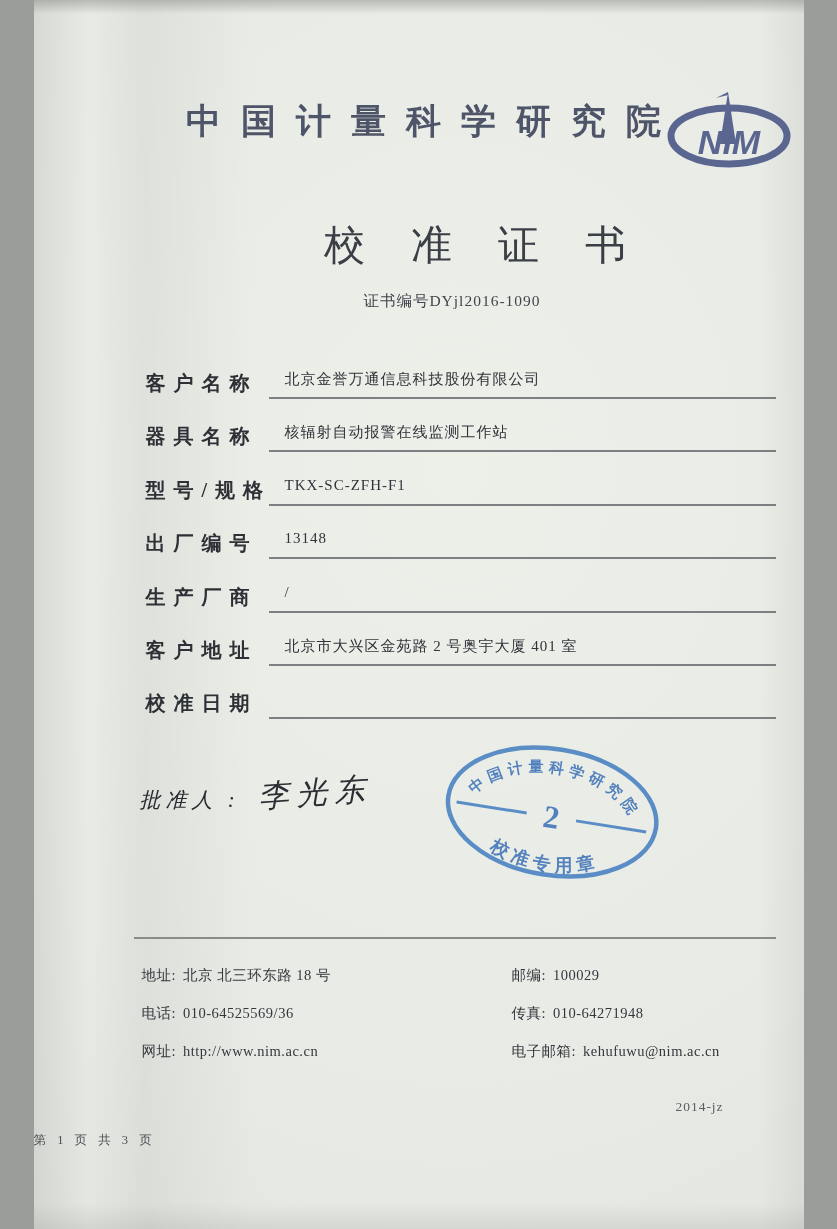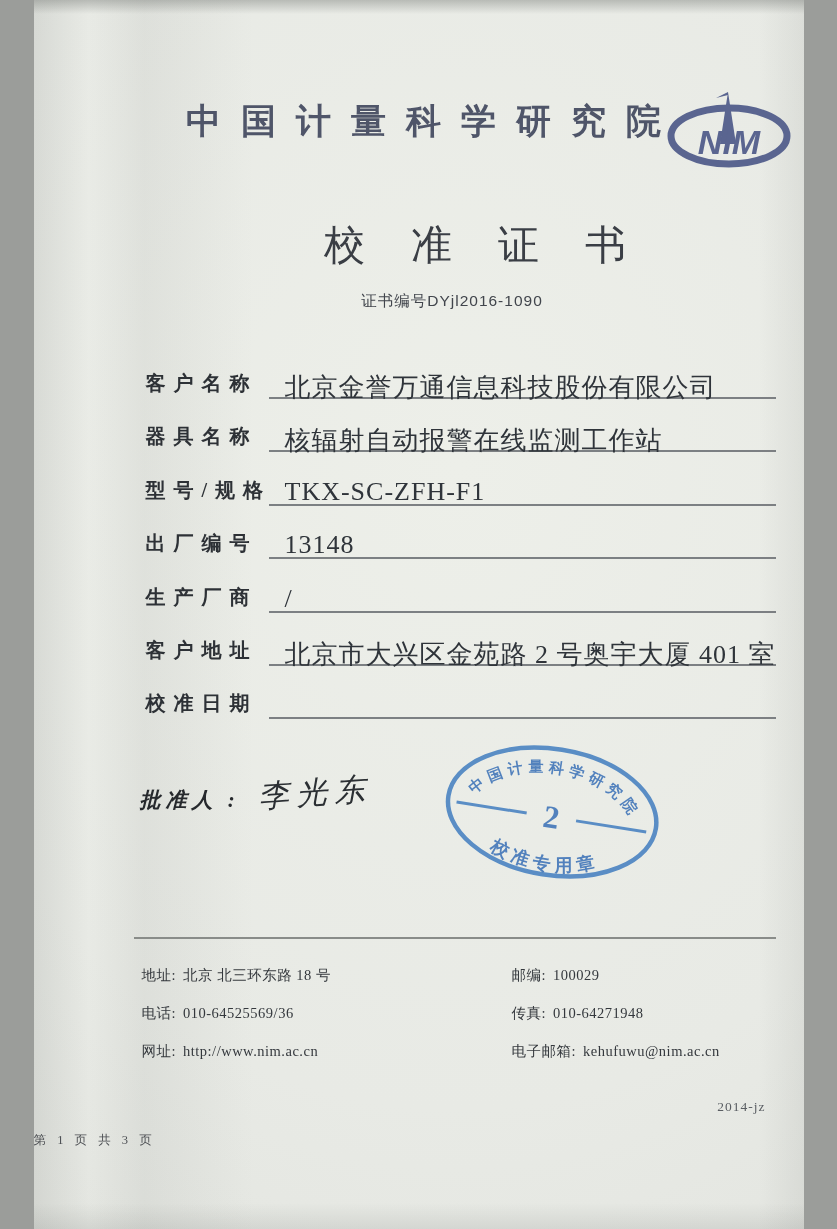--- a/index.html
+++ b/index.html
@@ -28,53 +28,53 @@
   
   .doc-title{
     top:218px;left:0;width:837px;text-align:center;
     font-size:41px;font-weight:500;color:#3a3e45;
     letter-spacing:46px;padding-left:46px;white-space:nowrap;
   }
   .cert-no{
     top:291px;left:0;width:837px;text-align:center;
     font-size:15.5px;color:#41454c;letter-spacing:1px;
   }
-  .cert-no .num{margin-left:0;font-family:Liberation Sans, sans-serif;}
+  .cert-no .num{margin-left:0;font-family:Liberation Serif, serif;}
   
   .row{position:absolute;left:112px;width:632px;height:34px;}
   .row .flabel{
     position:absolute;left:0;top:0;
     font-size:20px;font-weight:600;color:#2d3136;
     letter-spacing:8px;white-space:nowrap;
   }
   .row .fline{
     position:absolute;left:123px;right:2px;top:-4px;height:31px;
     border-bottom:2px solid rgba(104,108,113,.85);
   }
   .row .fvalue{
     position:absolute;left:139px;top:0;right:6px;
-    font-size:26px;color:#2f343a;letter-spacing:1px;white-space:nowrap;
+    font-size:15px;color:#2f343a;letter-spacing:1px;white-space:nowrap;
   }
   
   .approve-label{
-    top:786px;left:106px;font-size:21px;font-weight:700;
+    top:786px;left:106px;font-size:21px;font-weight:400;
     font-style:italic;letter-spacing:5px;color:#26292d;
   }
   .signature{
     top:772px;left:224px;font-size:31px;font-style:italic;
     letter-spacing:7px;color:#2b2f33;transform:rotate(-4deg);
     font-weight:500;
   }
   
   .stamp{top:731px;left:398px;width:240px;height:164px;transform:rotate(9deg);opacity:.92;}
   
   .divider{top:937px;left:100px;width:642px;height:2px;background:#898c89;}
   .contact{position:absolute;font-size:14.5px;color:#34383d;letter-spacing:.5px;white-space:nowrap;}
   .contact .clabel{margin-right:7px;}
-  .form-code{top:1099px;left:600px;width:132px;text-align:right;font-size:13.5px;color:#5a5e63;letter-spacing:1px;}
+  .form-code{top:1099px;left:600px;width:132px;text-align:center;font-size:13.5px;color:#5a5e63;letter-spacing:1px;}
   .page-indicator{top:1132px;left:0;width:837px;font-size:12.5px;color:#4c4f53;letter-spacing:4px;}
 </style>
 </head>
 <body>
 
 <div class="page">
 
   <div class="abs org-title">中国计量科学研究院</div>
 
   <div class="abs logo">

